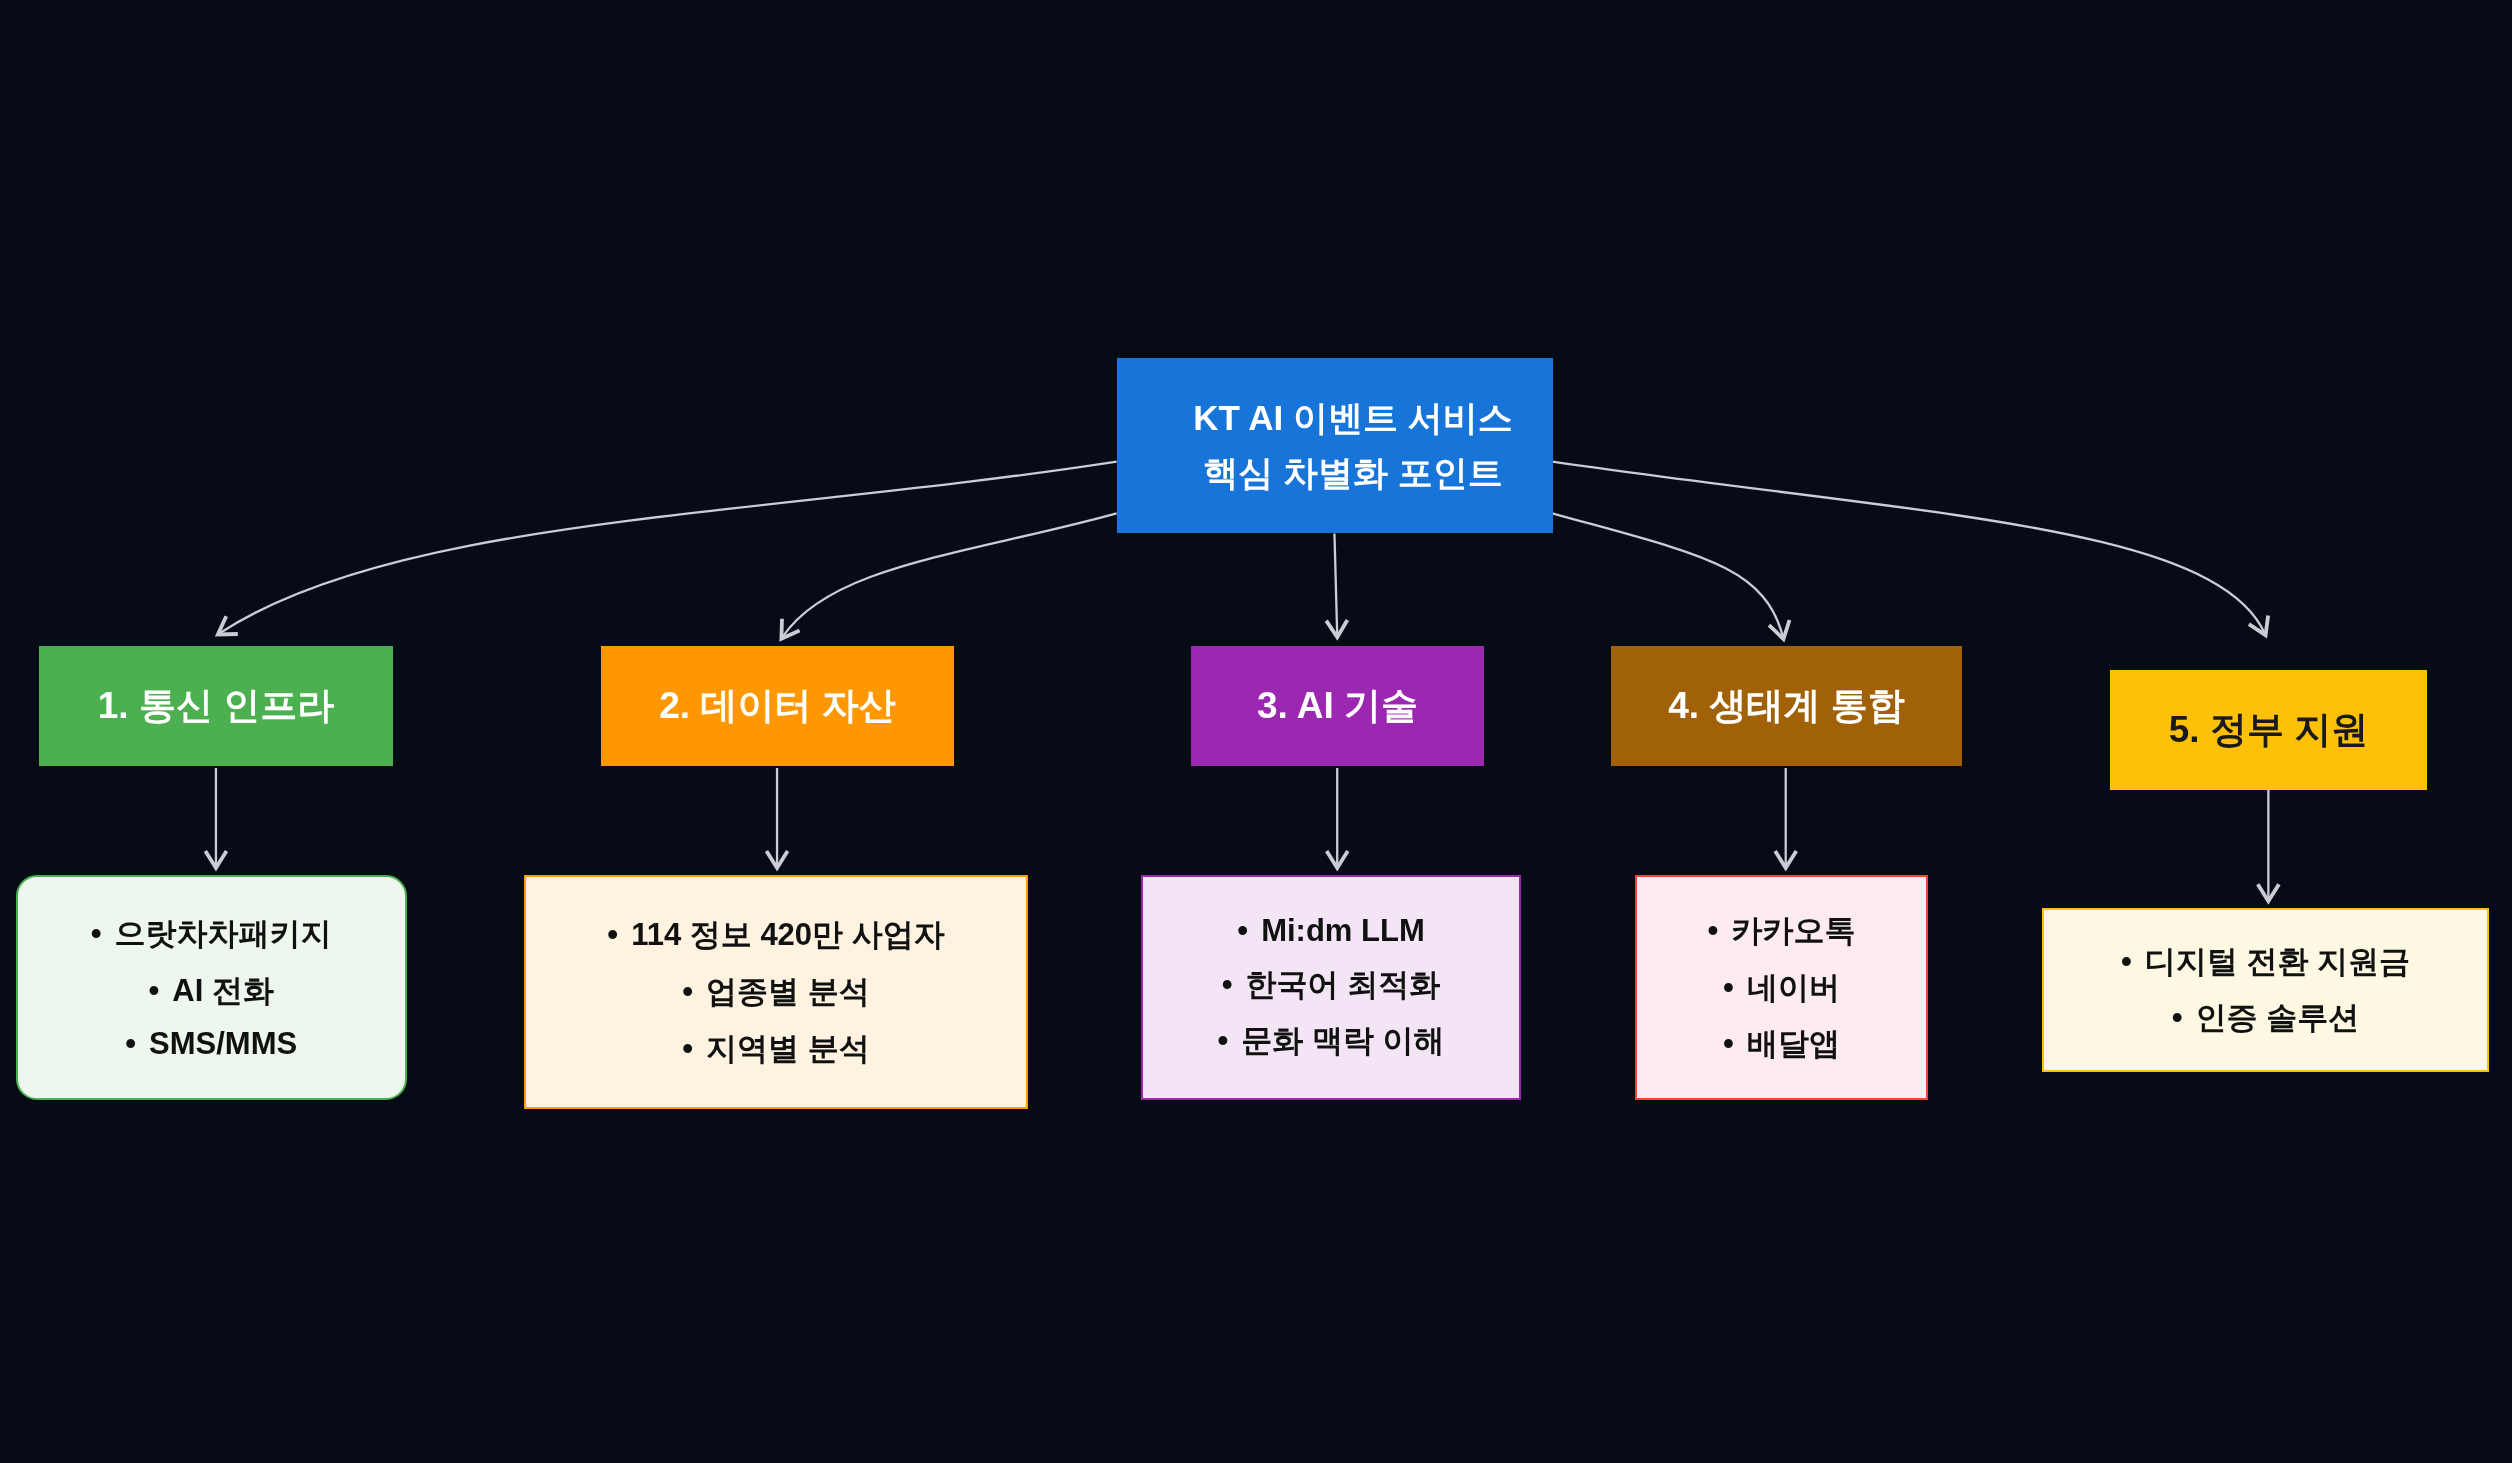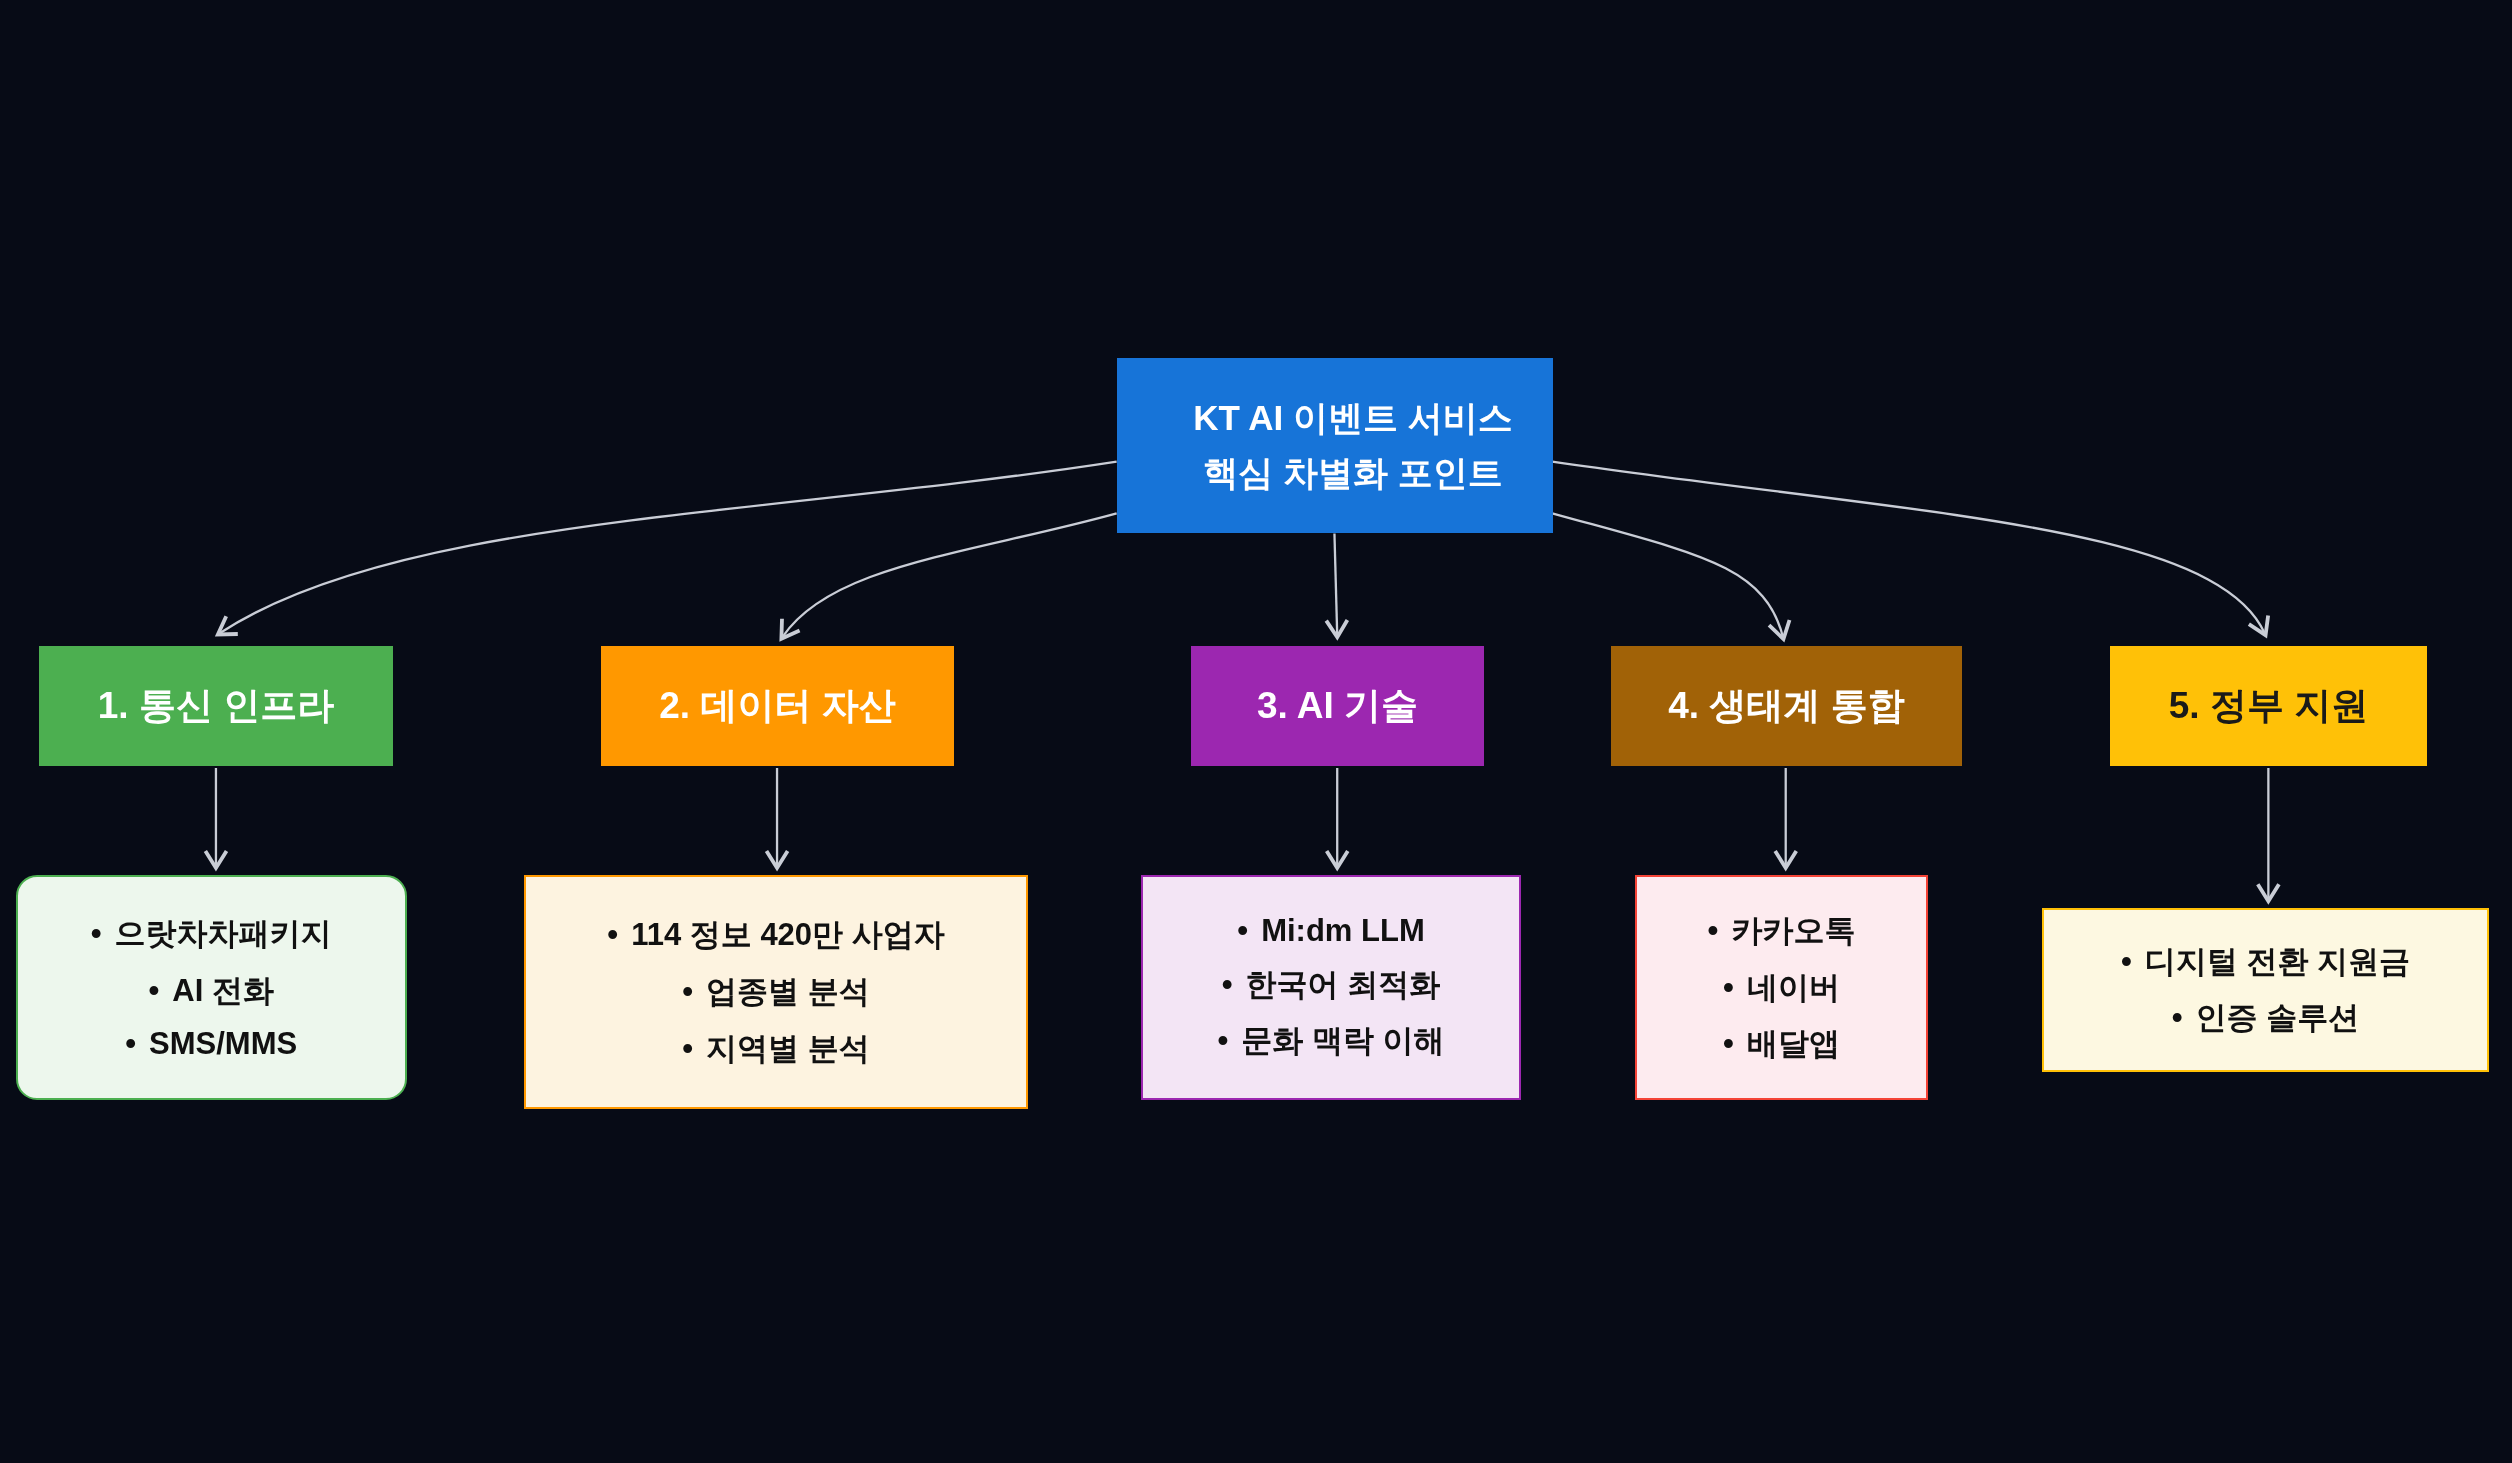--- a/index.html
+++ b/index.html
@@ -45,21 +45,21 @@
     height: 120px;
     font-size: 37px;
     font-weight: 700;
     color: #ffffff;
     text-align: center;
   }
   .cat-1 { left: 39px;   width: 354px; background: #4CAF50; }
   .cat-2 { left: 601px;  width: 353px; background: #FF9800; }
   .cat-3 { left: 1191px; width: 293px; background: #9C27B0; }
   .cat-4 { left: 1611px; width: 351px; background: #a16207; }
-  .cat-5 { left: 2110px; width: 317px; background: #FFC107; color: #1a1a1a; }
+  .cat-5 { left: 2110px; width: 317px; background: #FFC107; color: #1a1a1a; margin-top: 24px; }
   .detail {
     top: 875px;
     flex-direction: column;
     gap: 14.8px;
     border: 2.8px solid;
     font-size: 31px;
     font-weight: 700;
     color: #111111;
   }
   .detail-1 { left: 15.7px;   width: 391px; height: 225px; background: #EDF7ED; border-color: #4CAF50; border-radius: 21px; }

